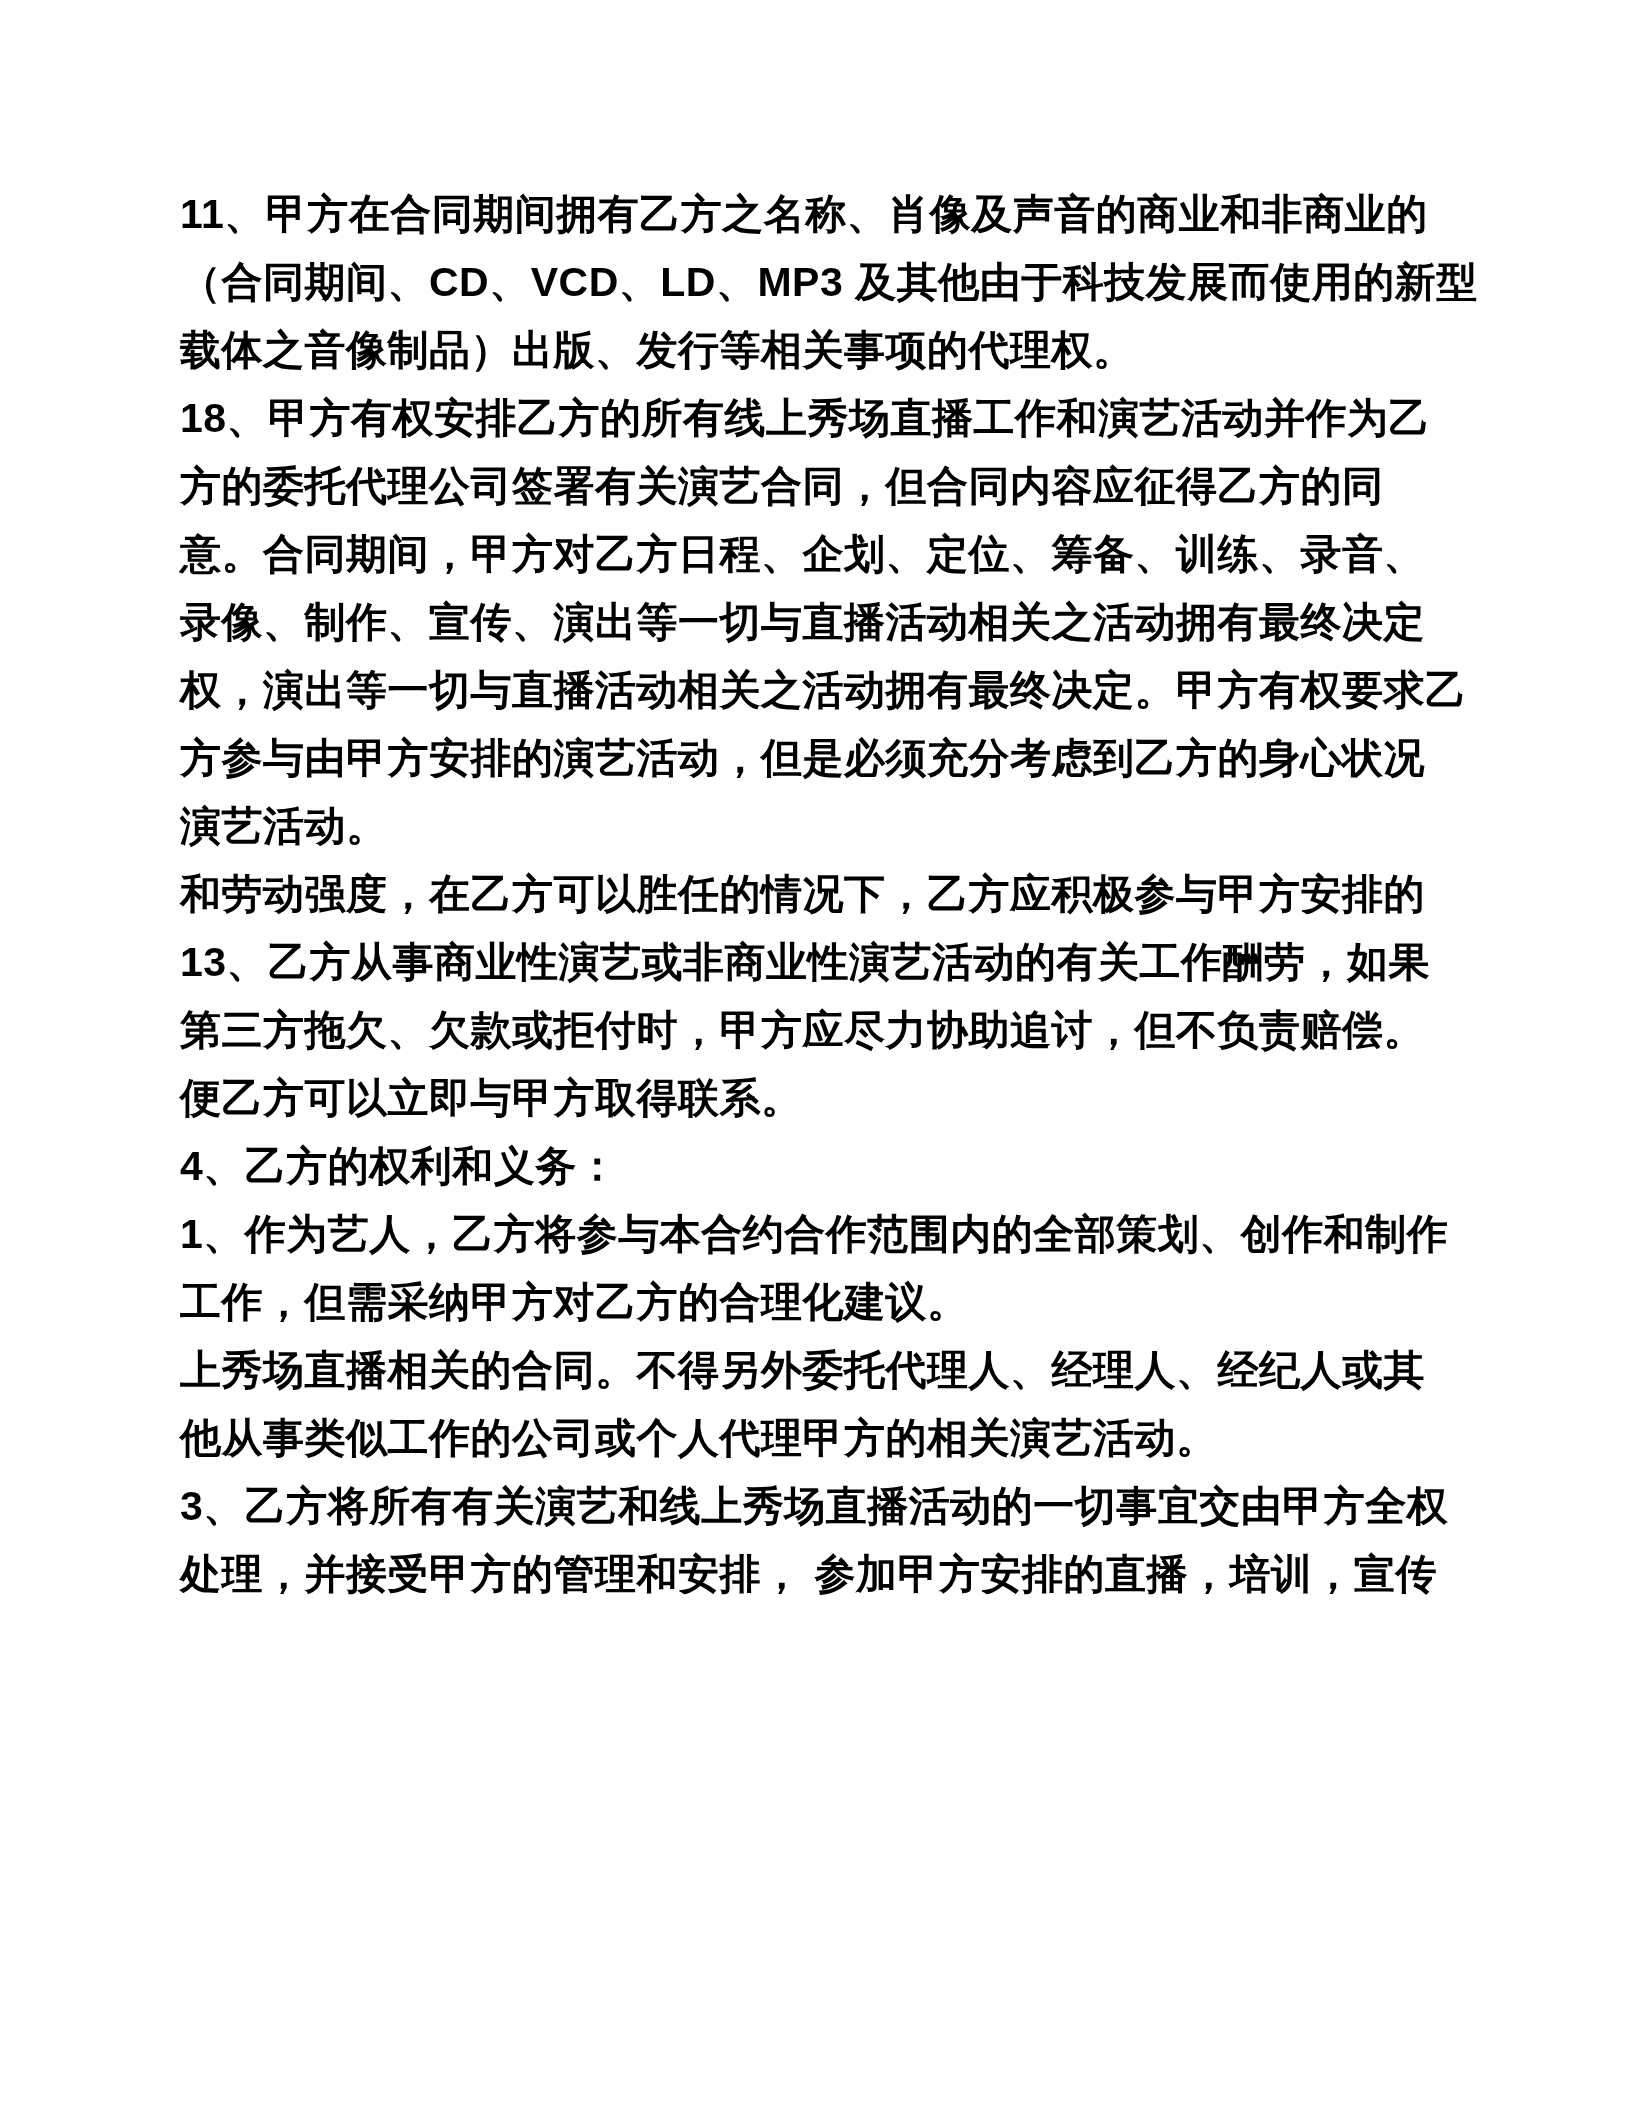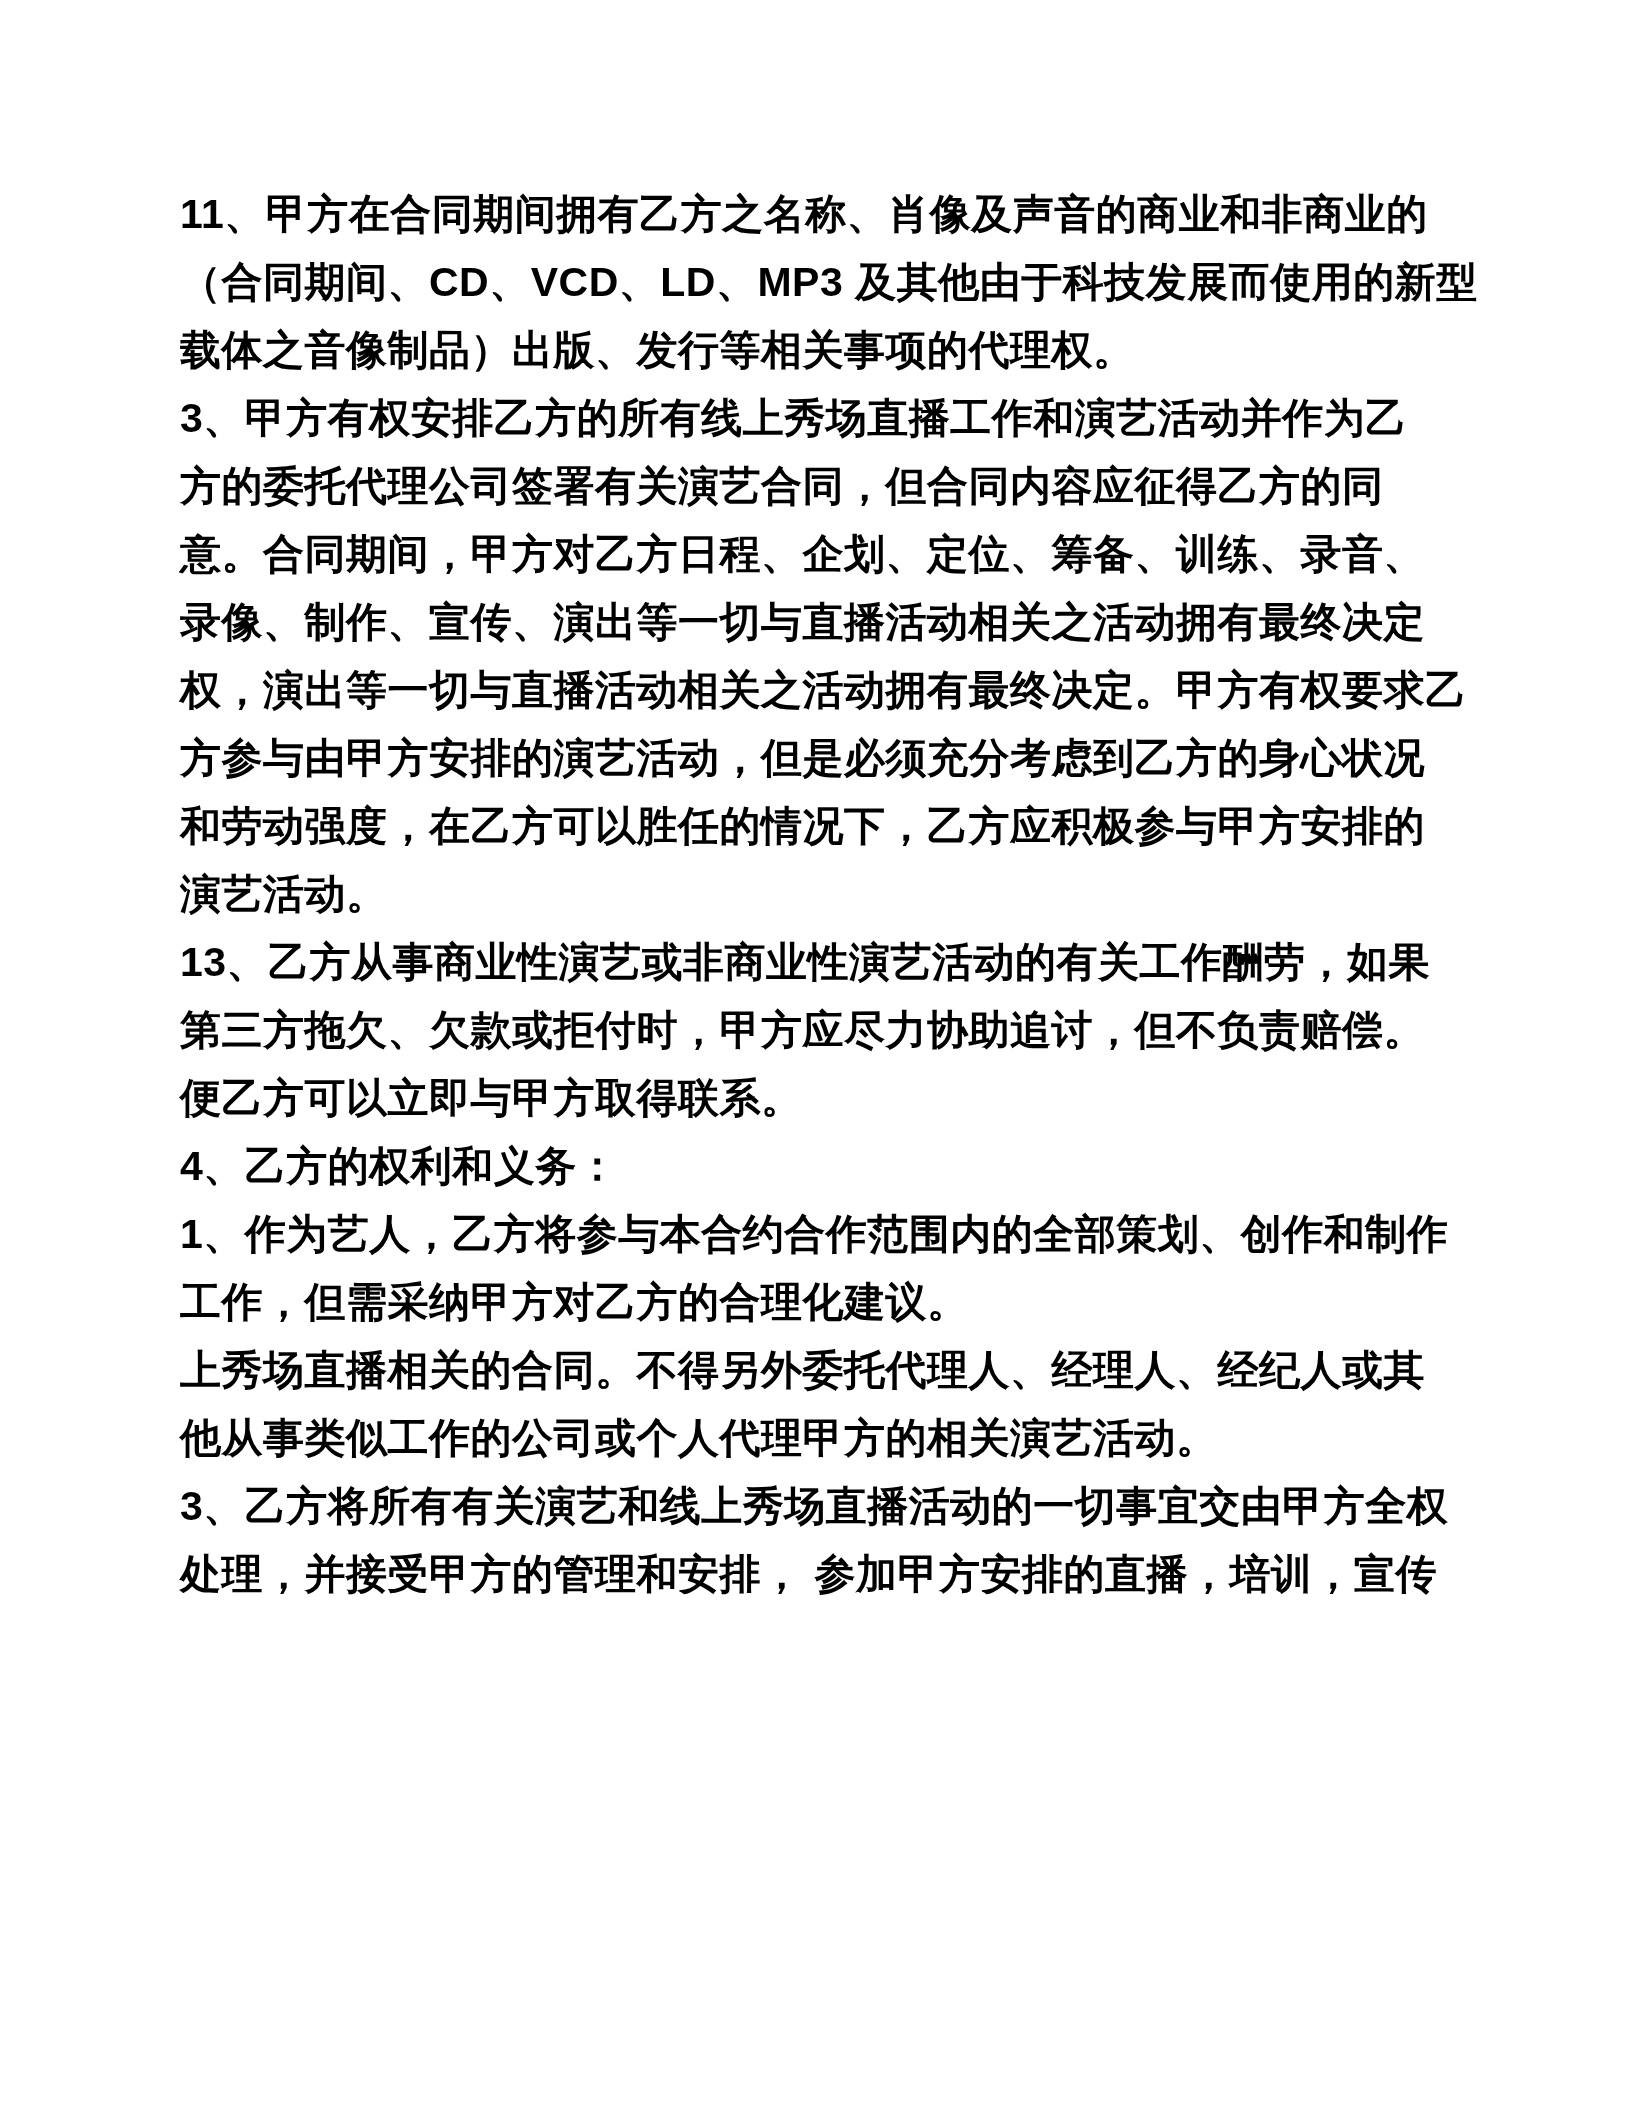--- a/index.html
+++ b/index.html
@@ -32,28 +32,28 @@
   }
 </style>
 </head>
 <body>
 
 <div class="page">
   <div class="text-block">
     <div class="line">11、甲方在合同期间拥有乙方之名称、肖像及声音的商业和非商业的</div>
     <div class="line">（合同期间、CD、VCD、LD、MP3 及其他由于科技发展而使用的新型</div>
     <div class="line">载体之音像制品）出版、发行等相关事项的代理权。</div>
-    <div class="line">3、甲方有权安排乙方的所有线上秀场直播工作和演艺活动并作为乙</div>
+    <div class="line">18、甲方有权安排乙方的所有线上秀场直播工作和演艺活动并作为乙</div>
     <div class="line">方的委托代理公司签署有关演艺合同，但合同内容应征得乙方的同</div>
     <div class="line">意。合同期间，甲方对乙方日程、企划、定位、筹备、训练、录音、</div>
     <div class="line">录像、制作、宣传、演出等一切与直播活动相关之活动拥有最终决定</div>
     <div class="line">权，演出等一切与直播活动相关之活动拥有最终决定。甲方有权要求乙</div>
     <div class="line">方参与由甲方安排的演艺活动，但是必须充分考虑到乙方的身心状况</div>
+    <div class="line">演艺活动。</div>
     <div class="line">和劳动强度，在乙方可以胜任的情况下，乙方应积极参与甲方安排的</div>
-    <div class="line">演艺活动。</div>
     <div class="line">13、乙方从事商业性演艺或非商业性演艺活动的有关工作酬劳，如果</div>
     <div class="line">第三方拖欠、欠款或拒付时，甲方应尽力协助追讨，但不负责赔偿。</div>
     <div class="line">便乙方可以立即与甲方取得联系。</div>
     <div class="line">4、乙方的权利和义务：</div>
     <div class="line">1、作为艺人，乙方将参与本合约合作范围内的全部策划、创作和制作</div>
     <div class="line">工作，但需采纳甲方对乙方的合理化建议。</div>
     <div class="line">上秀场直播相关的合同。不得另外委托代理人、经理人、经纪人或其</div>
     <div class="line">他从事类似工作的公司或个人代理甲方的相关演艺活动。</div>
     <div class="line">3、乙方将所有有关演艺和线上秀场直播活动的一切事宜交由甲方全权</div>
     <div class="line">处理，并接受甲方的管理和安排， 参加甲方安排的直播，培训，宣传</div>

